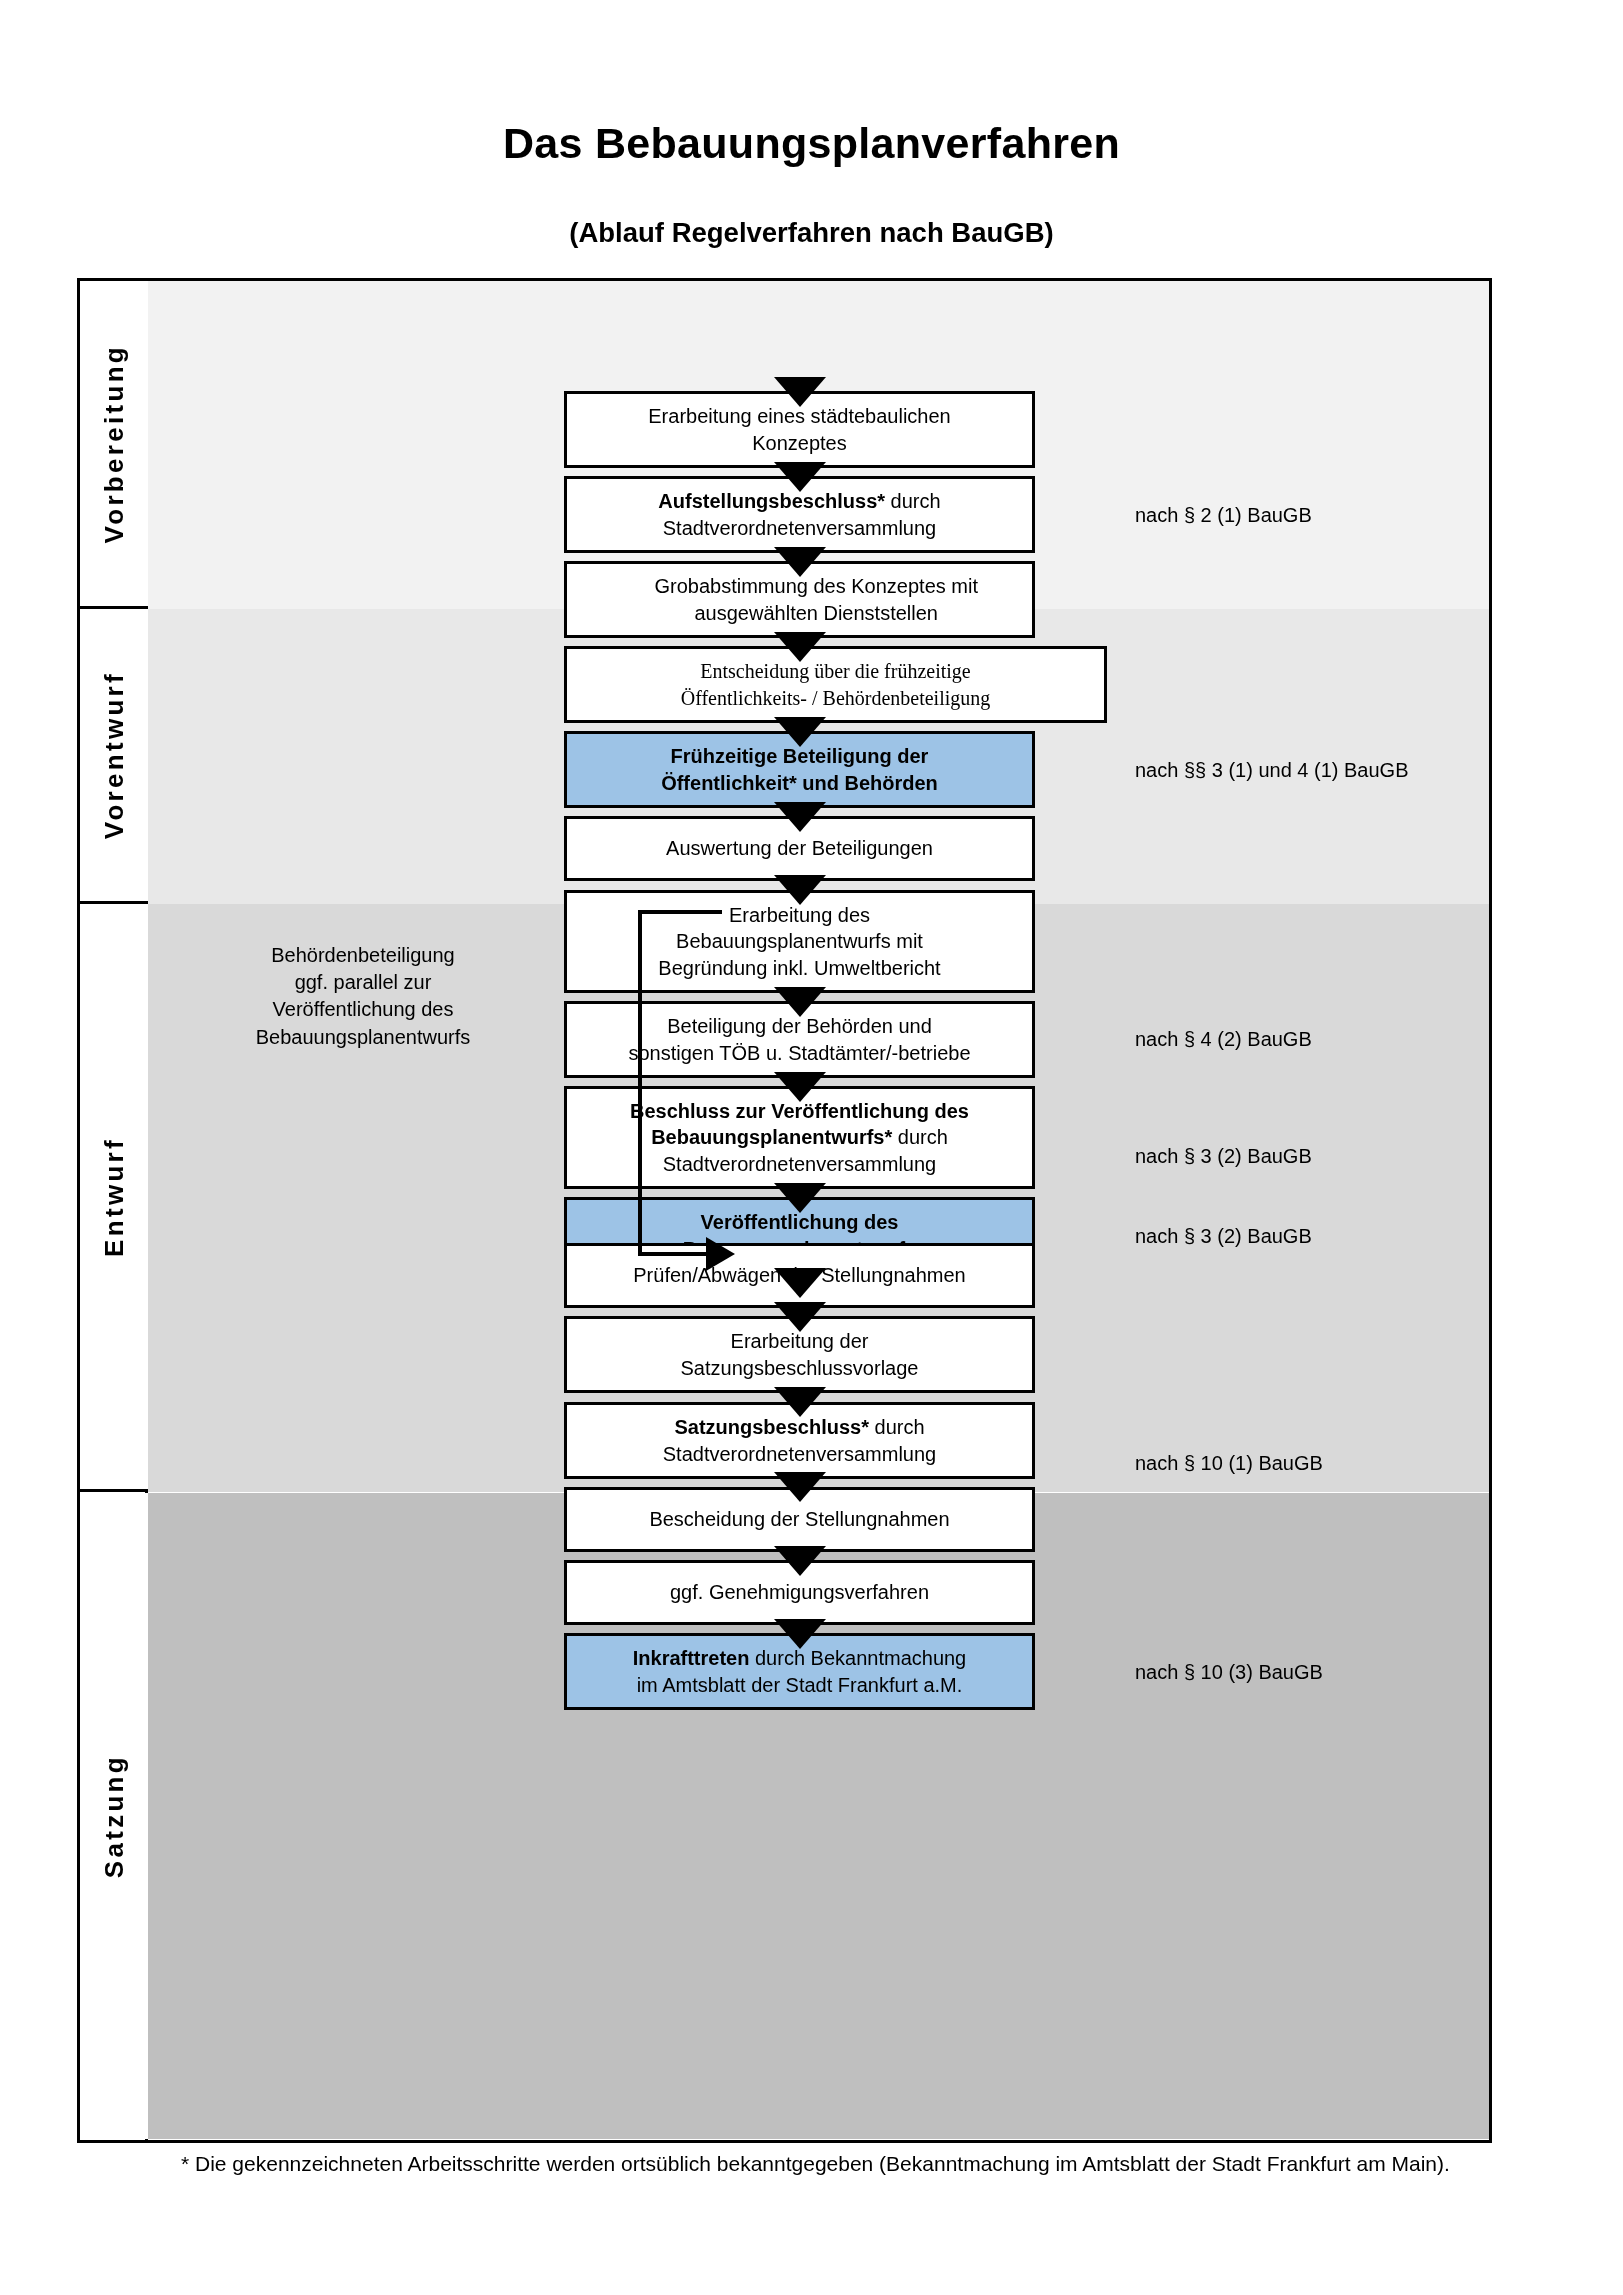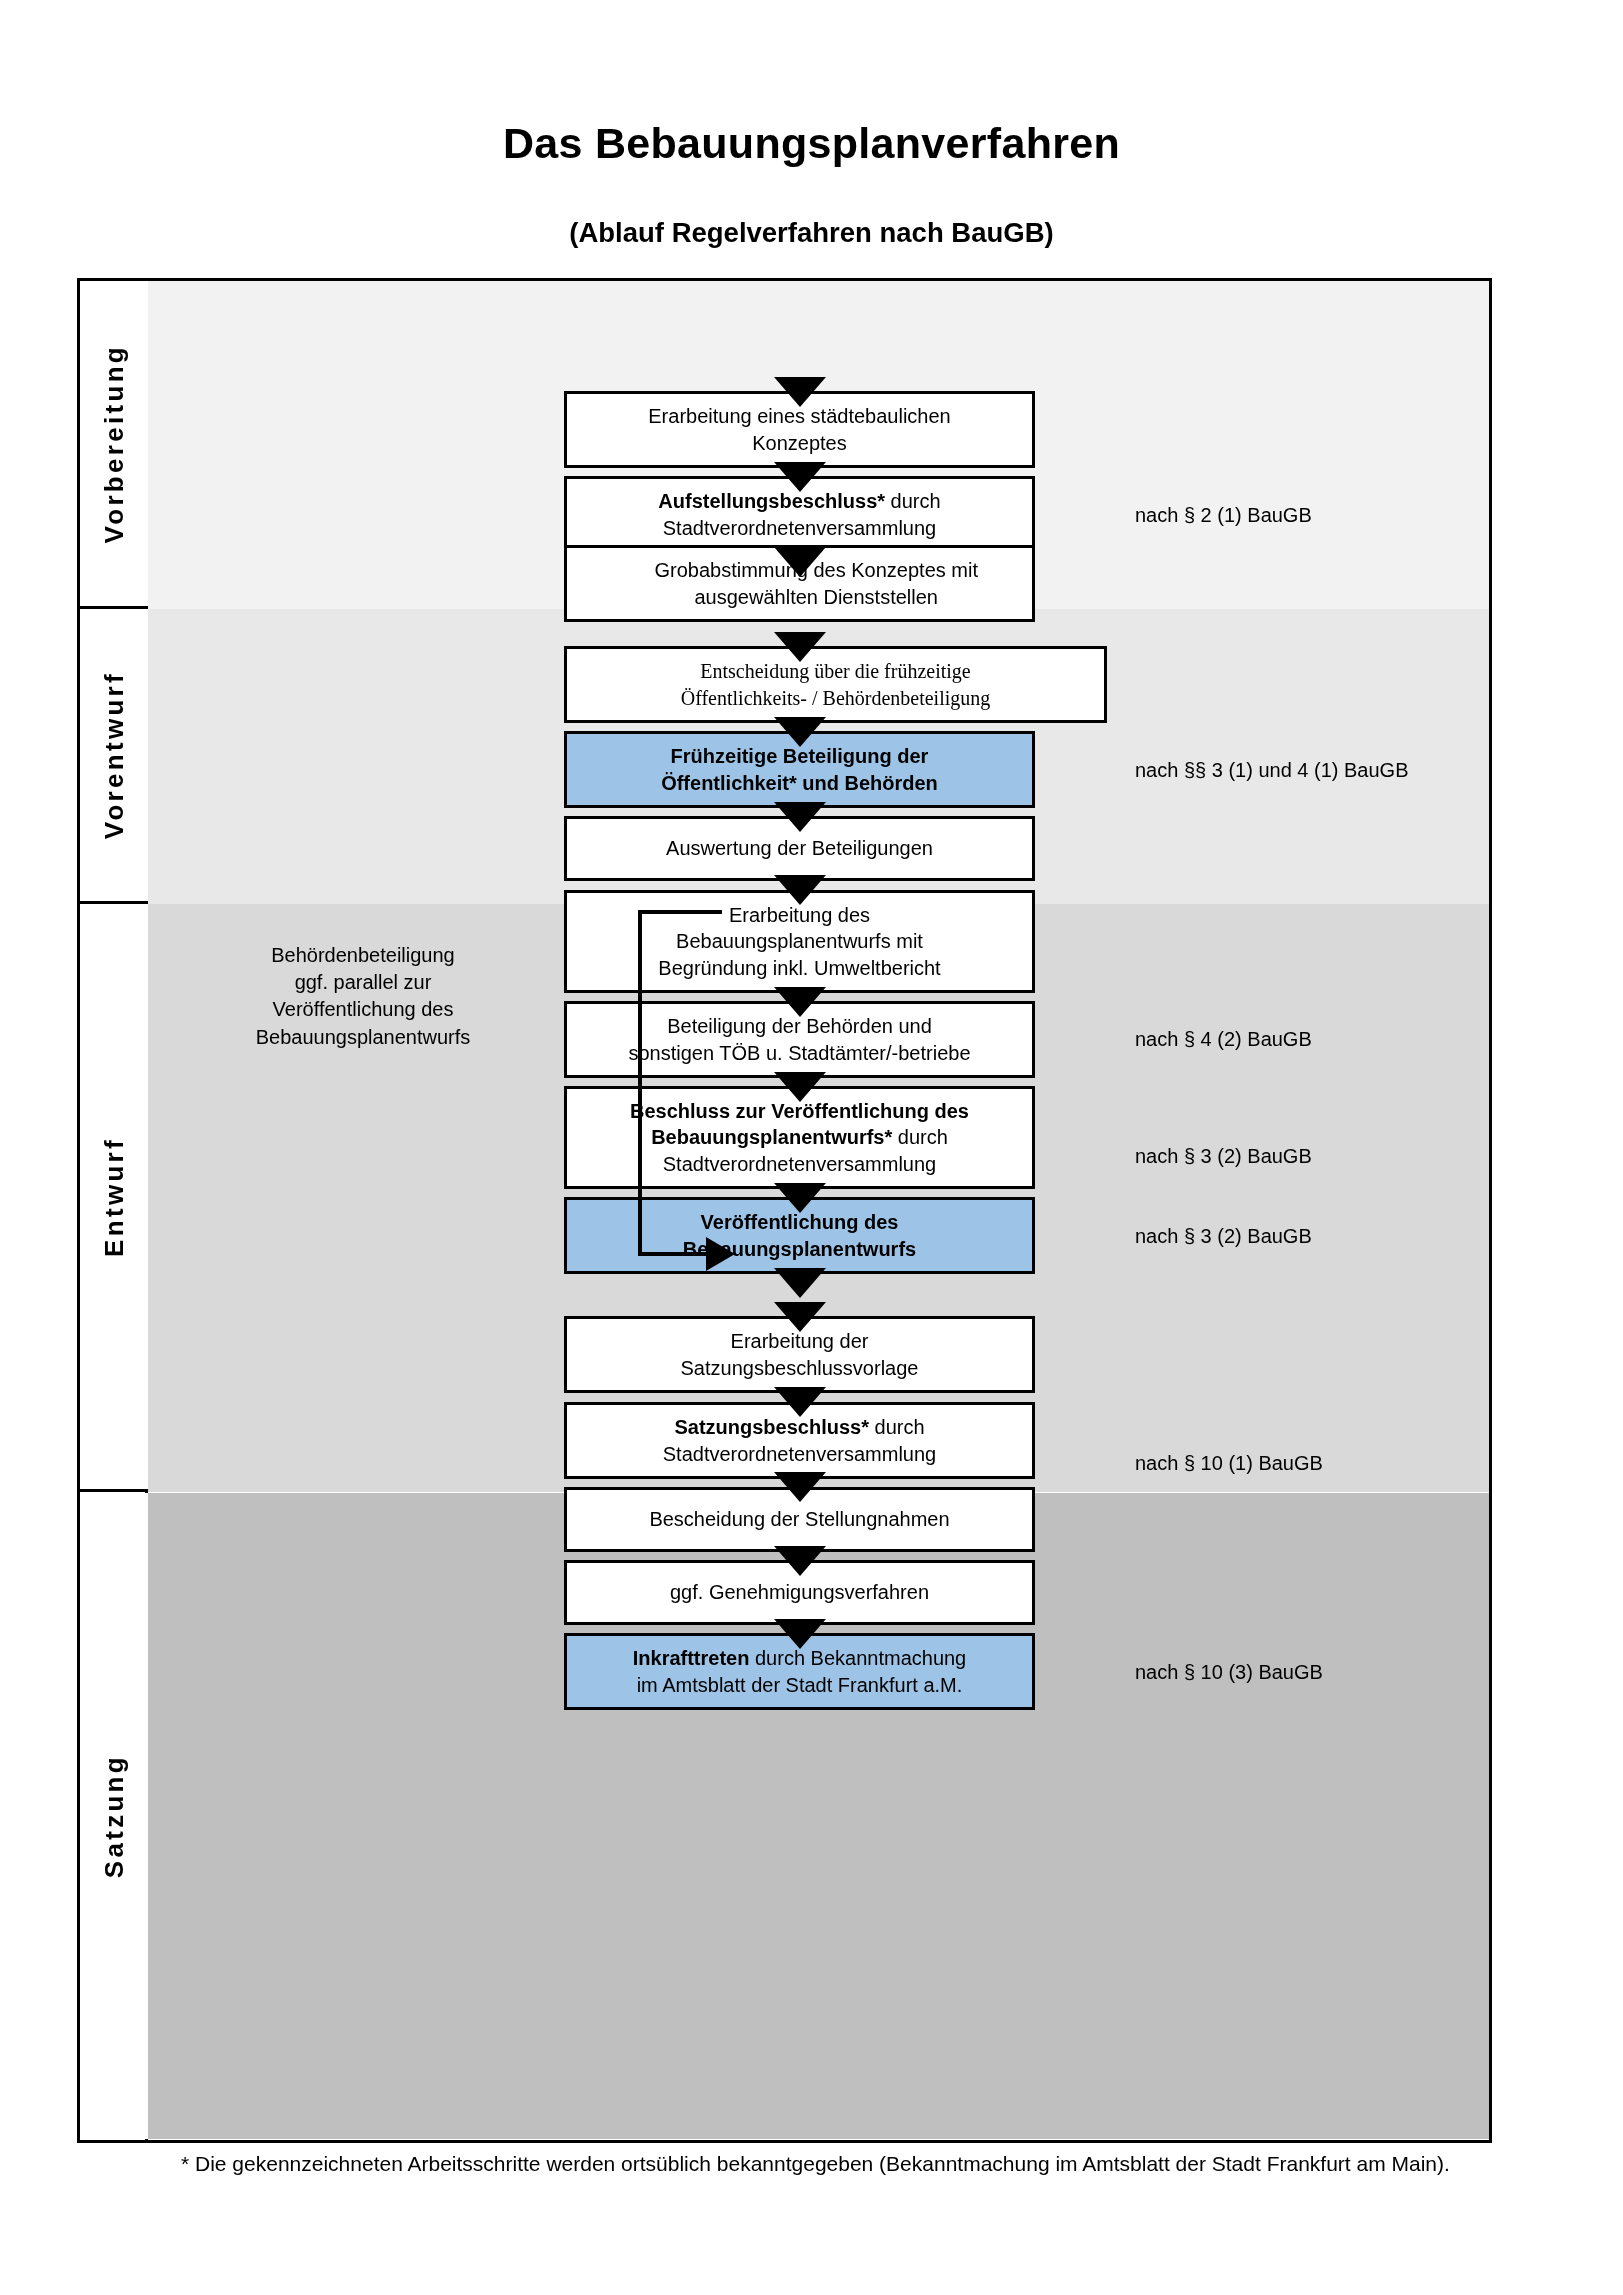--- a/index.html
+++ b/index.html
@@ -214,21 +214,21 @@
   <div class="arrow-down" style="left:694px; top:181px;"></div>
 
   <div class="pbox" style="left:484px; top:195px; width:471px; height:77px;">
     <span class="ln">
       <b>Aufstellungsbeschluss*</b><span> durch</span>
     </span>
     <span class="ln">Stadtverordnetenversammlung</span>
   </div>
   <div class="arrow-down" style="left:694px; top:266px;"></div>
 
-  <div class="pbox" style="left:484px; top:264px; width:471px; height:77px;padding-left:40px;">
+  <div class="pbox" style="left:484px; top:280px; width:471px; height:77px;padding-left:40px;">
     <span class="ln">Grobabstimmung des Konzeptes mit</span>
     <span class="ln">ausgewählten Dienststellen</span>
   </div>
   <div class="arrow-down" style="left:694px; top:351px;"></div>
 
   <div class="pbox" style="left:484px; top:365px; width:543px; height:77px;font-family:Liberation Serif, serif;">
     <span class="ln">Entscheidung über die frühzeitige</span>
     <span class="ln">Öffentlichkeits- / Behördenbeteiligung</span>
   </div>
   <div class="arrow-down" style="left:694px; top:436px;"></div>
@@ -265,20 +265,23 @@
     <span class="ln">Stadtverordnetenversammlung</span>
   </div>
   <div class="arrow-down" style="left:694px; top:902px;"></div>
 
   <div class="pbox blue" style="left:484px; top:916px; width:471px; height:77px;">
     <span class="ln b">Veröffentlichung des</span>
     <span class="ln b">Bebauungsplanentwurfs</span>
   </div>
   <div class="arrow-down" style="left:694px; top:987px;"></div>
 
+  <div class="pbox" style="left:484px; top:1223px; width:471px; height:65px; margin-top:-261px;">
+    <span class="ln">Prüfen/Abwägen der Stellungnahmen</span>
+  </div>
   <div class="arrow-down" style="left:694px; top:1021px;"></div>
 
   <div class="pbox" style="left:484px; top:1035px; width:471px; height:77px;">
     <span class="ln">Erarbeitung der</span>
     <span class="ln">Satzungsbeschlussvorlage</span>
   </div>
   <div class="arrow-down" style="left:694px; top:1106px;"></div>
 
   <div class="pbox" style="left:484px; top:1121px; width:471px; height:77px;">
     <span class="ln">

